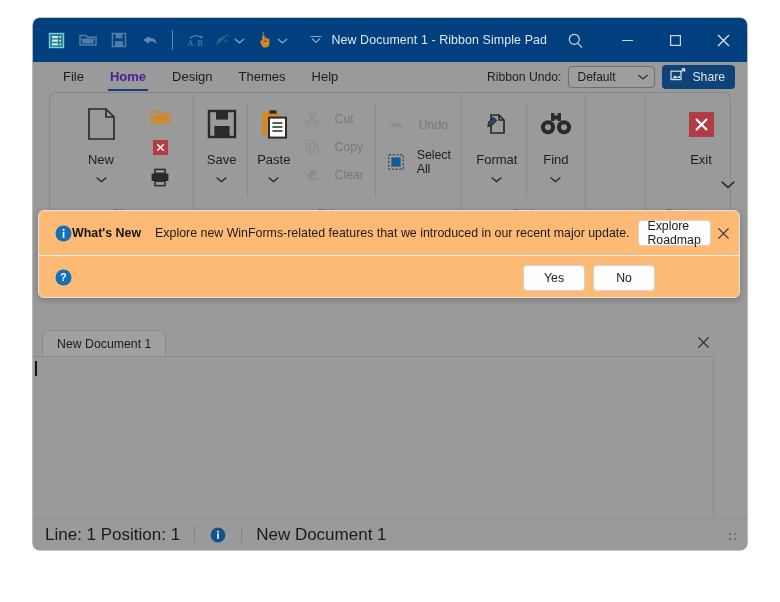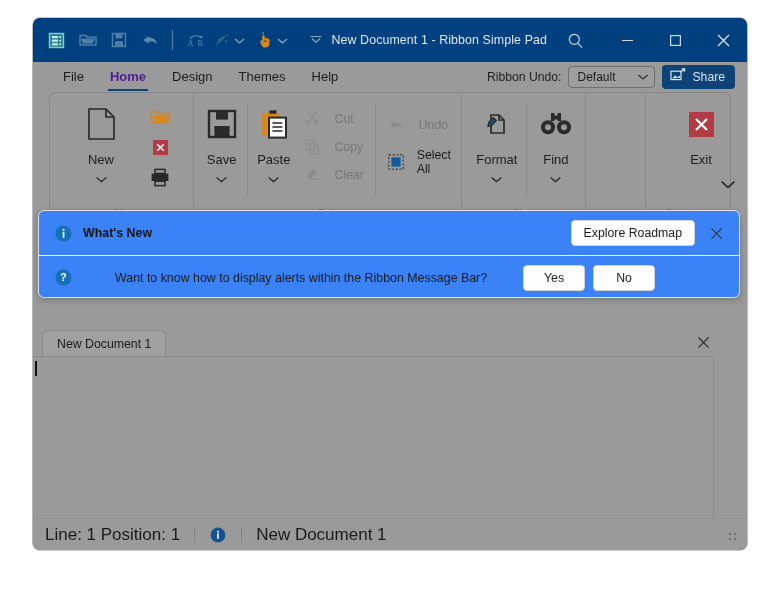--- a/index.html
+++ b/index.html
@@ -228,21 +228,21 @@
     width: 22px; height: 18px;
     display: flex; align-items: center; justify-content: center;
     cursor: default;
   }
 
   
   #msgbar {
     position: absolute;
     left: 38px; top: 210px;
     width: 702px; height: 88px;
-    background: #3b82f6;
+    background: #fdba74;
     border: 1px solid #e2e2e2;
     border-radius: 6px;
     box-shadow: 0 2px 7px rgba(0,0,0,.22);
     overflow: hidden;
   }
   .msgrow {
     height: 44px;
     display: flex; align-items: center;
     padding: 0 8px 0 16px;
   }
@@ -762,36 +762,36 @@
   <div id="msgbar">
     <div class="msgrow">
       <span class="msg-icon">
         <svg width="17" height="17" viewBox="0 0 17 17">
           <circle cx="8.5" cy="8.5" r="8" fill="#1570b8"></circle>
           <rect x="7.7" y="6.8" width="1.7" height="6" fill="#ffffff"></rect>
           <rect x="7.7" y="3.9" width="1.7" height="1.9" fill="#ffffff"></rect>
         </svg>
       </span>
       <span class="msg-strong">What's New</span>
+      <span class="msg-text">Explore new WinForms-related features that we introduced in our recent major update.</span>
       <span class="msg-spacer"></span>
       <div class="msg-btn">Explore Roadmap</div>
       <div class="msg-close">
         <svg width="13" height="13" viewBox="0 0 13 13">
             <path d="M1.4 1.4l10.2 10.2M11.6 1.4L1.4 11.6" stroke="#3a3a3a" stroke-width="1.3" fill="none"></path>
           </svg>
       </div>
     </div>
 
     <div class="msgrow">
       <span class="msg-icon">
         <svg width="17" height="17" viewBox="0 0 17 17">
           <circle cx="8.5" cy="8.5" r="8" fill="#1570b8"></circle>
           <text x="8.5" y="12.4" font-size="10.4" fill="#ffffff" text-anchor="middle" font-family="Liberation Sans, sans-serif" font-weight="bold">?</text>
         </svg>
       </span>
-      <span class="msg-text" style="margin-left:32px">Want to know how to display alerts within the Ribbon Message Bar?</span>
       <span class="msg-spacer"></span>
       <div class="msg-btn" style="min-width:62px">Yes</div>
       <div class="msg-btn" style="min-width:62px;margin-right:76px">No</div>
     </div>
   </div>
 
 </div>
 
 </body></html>

